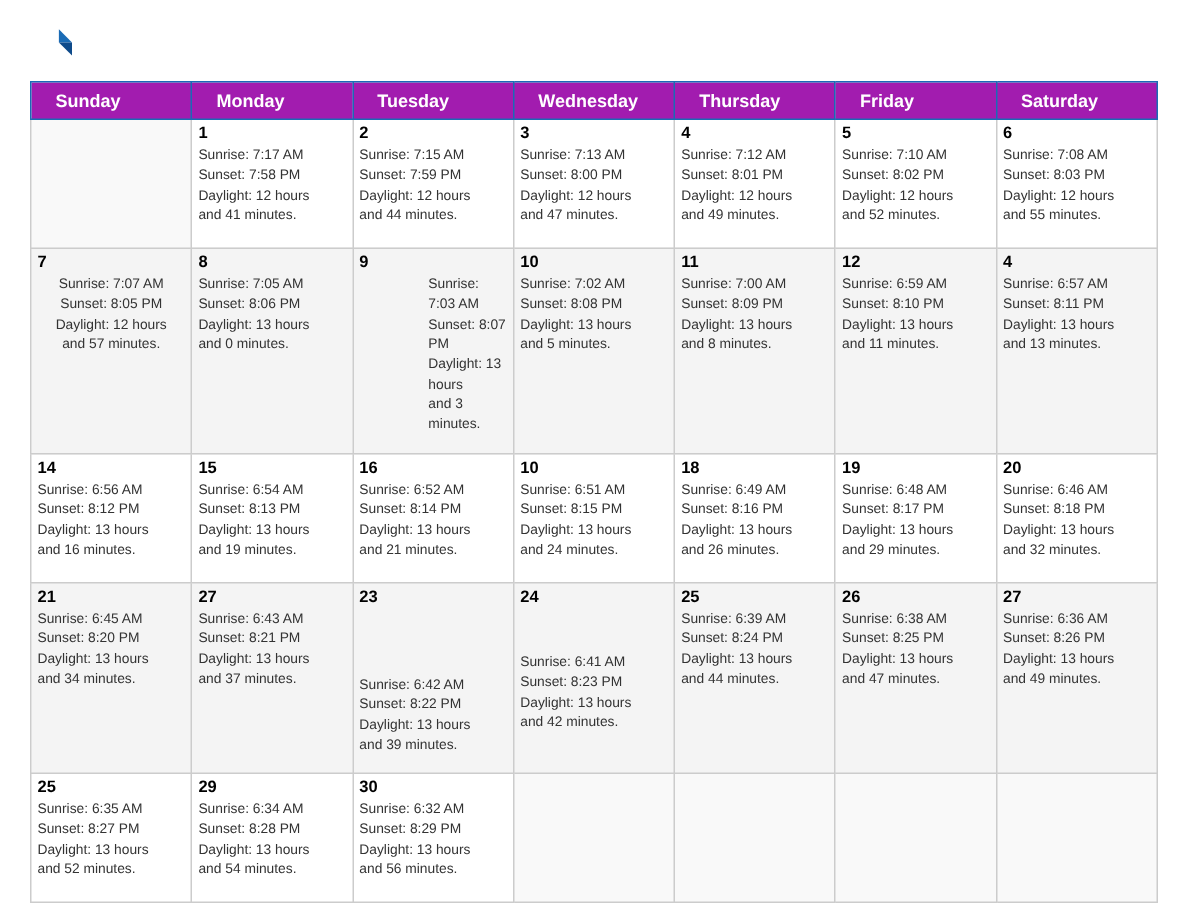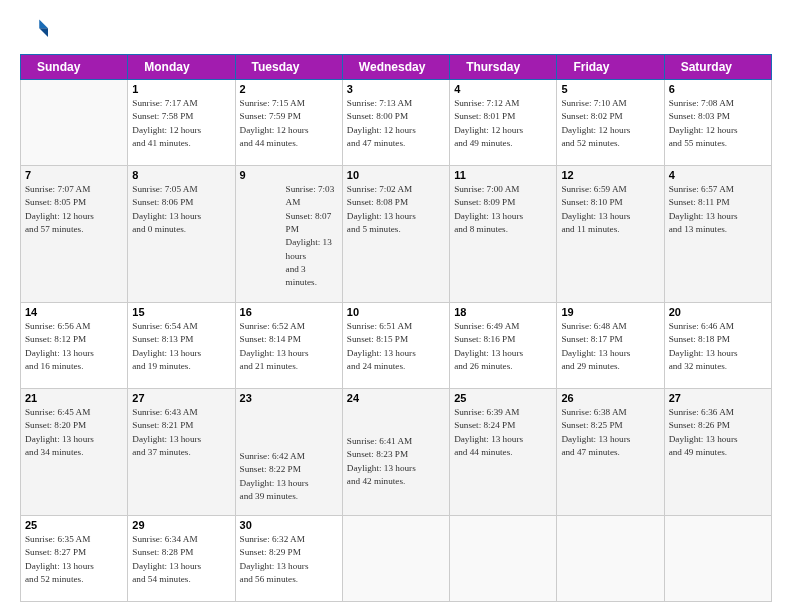--- a/index.html
+++ b/index.html
@@ -85,21 +85,20 @@
       font-size: 11px;
       font-weight: bold;
       color: #000;
       display: block;
       margin-bottom: 2px;
     }
     .cell-info {
       line-height: 1.45;
       color: #333;
       font-size: 9.2px;
-      font-family: Liberation Serif, serif;
     }
     .row-alt td {
       background-color: #f4f4f4;
     }
   </style>
 </head>
 <body>
 
 <div class="page">
   <div class="header">
@@ -173,21 +172,21 @@
             <span class="day-num">6</span>
             <div class="cell-info" style="white-space: pre-line;">Sunrise: 7:08 AM
 Sunset: 8:03 PM
 Daylight: 12 hours
 and 55 minutes.</div>
           </td>
         </tr>
         <tr class="row-alt">
           <td>
             <span class="day-num">7</span>
-            <div class="cell-info" style="white-space: pre-line;">Sunrise: 7:07 AM
+            <div class="cell-info" style="white-space: pre-line; text-align: center;">Sunrise: 7:07 AM
 Sunset: 8:05 PM
 Daylight: 12 hours
 and 57 minutes.</div>
           </td>
           <td>
             <span class="day-num">8</span>
             <div class="cell-info" style="white-space: pre-line;">Sunrise: 7:05 AM
 Sunset: 8:06 PM
 Daylight: 13 hours
 and 0 minutes.</div>

